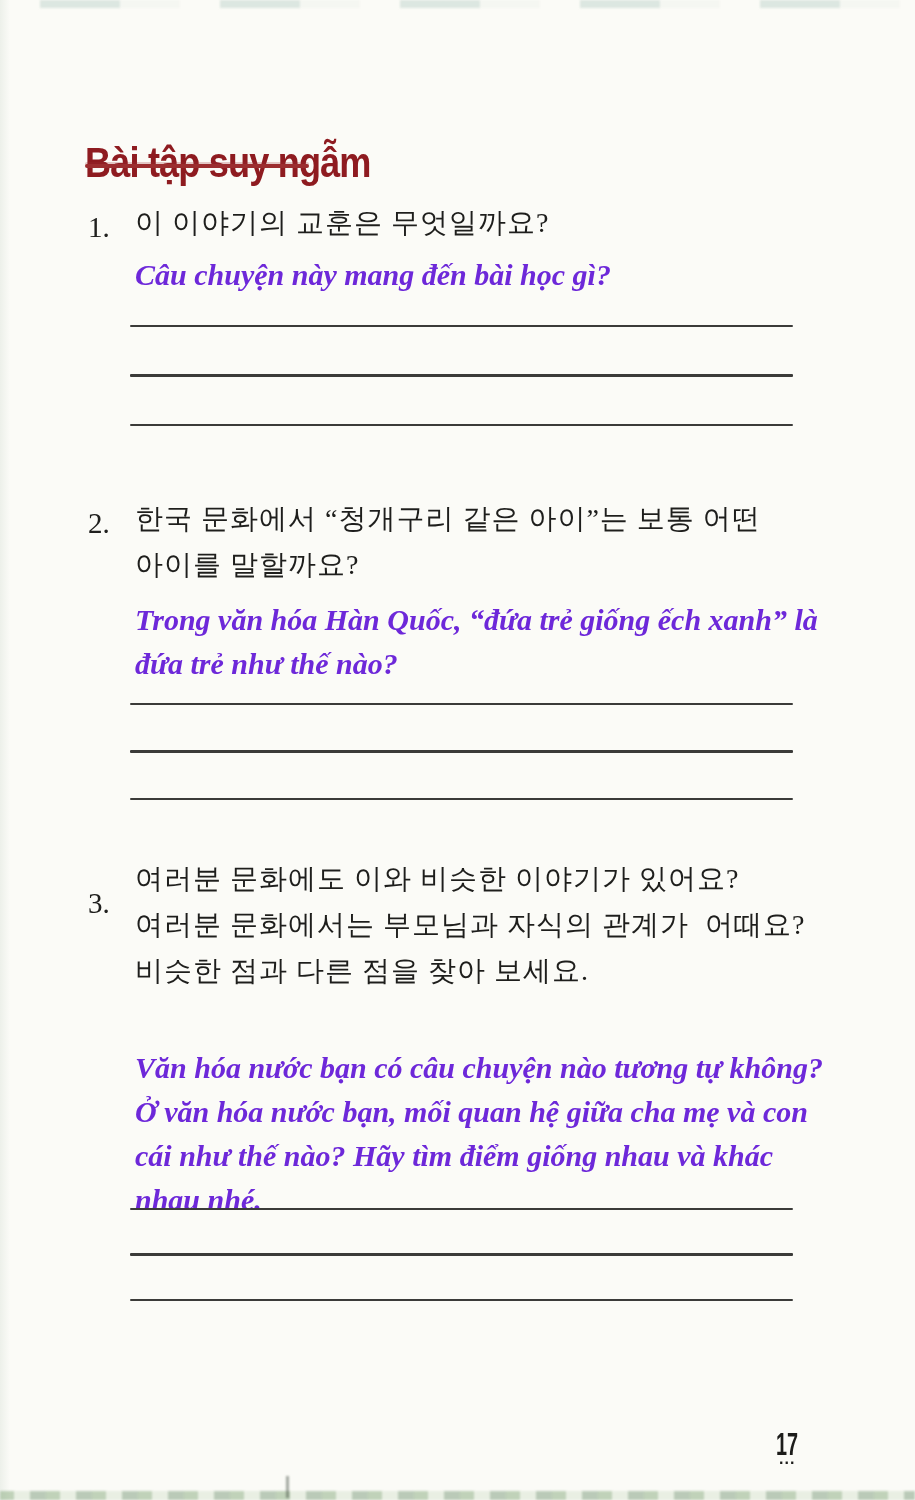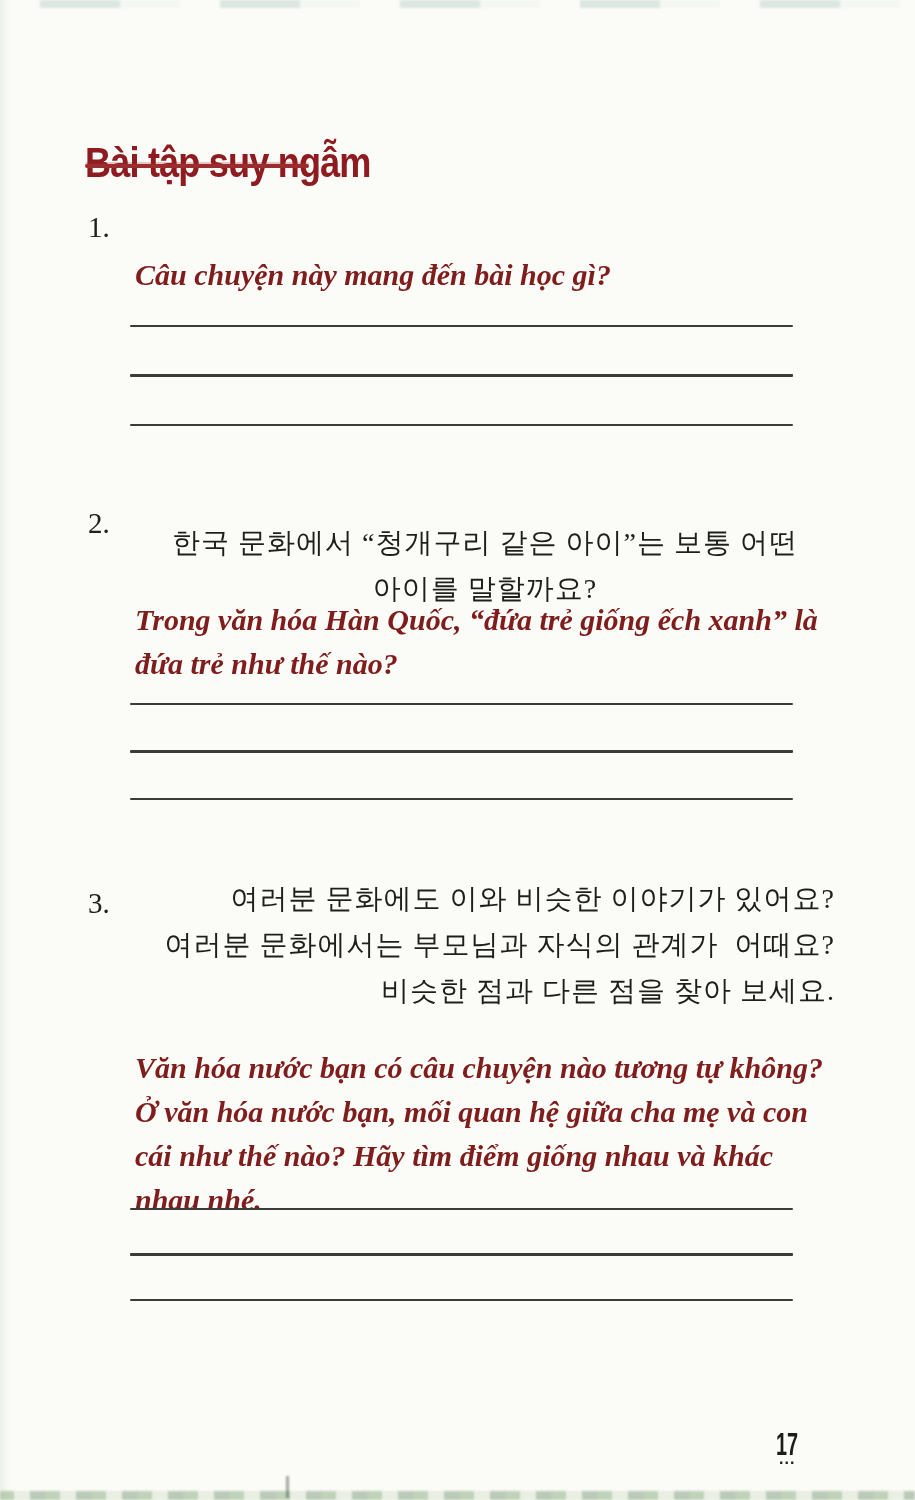--- a/index.html
+++ b/index.html
@@ -100,21 +100,21 @@
   }
   .viet {
     position: absolute;
     left: 135px;
     width: 700px;
     font-style: italic;
     font-weight: 600;
     font-size: 30px;
     line-height: 44px;
     white-space: pre-wrap;
-    color: #7f1d1d;
+    color: #6d28d9;
   }
   .answer-lines {
     position: absolute;
     left: 130px;
     width: 663px;
     display: flex;
     flex-direction: column;
   }
   .answer-lines .answer-line {
     height: 2.4px;
@@ -125,26 +125,26 @@
   #lines-q2 .answer-line + .answer-line { margin-top: 45px; }
   #lines-q3 .answer-line + .answer-line { margin-top: 43px; }
 
   
   #q1-number { top: 213px; }
   #q1-korean { top: 200px; }
   #q1-viet   { top: 253px; }
   #lines-q1  { top: 325px; }
 
   #q2-number { top: 509px; }
-  #q2-korean { top: 520px; text-align: center; }
+  #q2-korean { top: 496px; }
   #q2-viet   { top: 598px; font-style: italic; }
   #lines-q2  { top: 703px; }
 
   #q3-number { top: 889px; }
-  #q3-korean { top: 876px; text-align: right; }
+  #q3-korean { top: 856px; }
   #q3-viet   { top: 1046px; }
   #lines-q3  { top: 1208px; }
 
   
   .page-number {
     position: absolute;
     left: 776px;
     top: 1428px;
     font-family: "Liberation Sans", "DejaVu Sans", sans-serif;
     font-weight: 700;
@@ -171,20 +171,21 @@
 
 <div class="page">
 
   <div class="edge-top"></div>
   <div class="edge-left"></div>
 
   <h1 class="title">Bài tập suy ngẫm</h1>
   <div class="title-underline"></div>
 
   <div class="q-number" id="q1-number">1.</div>
+  <div class="korean" id="q1-korean">이 이야기의 교훈은 무엇일까요?</div>
   <div class="viet" id="q1-viet">Câu chuyện này mang đến bài học gì?</div>
   <div class="answer-lines" id="lines-q1">
       <div class="answer-line"></div>
       <div class="answer-line"></div>
       <div class="answer-line"></div>
     </div>
 
   <div class="q-number" id="q2-number">2.</div>
   <div class="korean" id="q2-korean">한국 문화에서 “청개구리 같은 아이”는 보통 어떤
 아이를 말할까요?</div>

